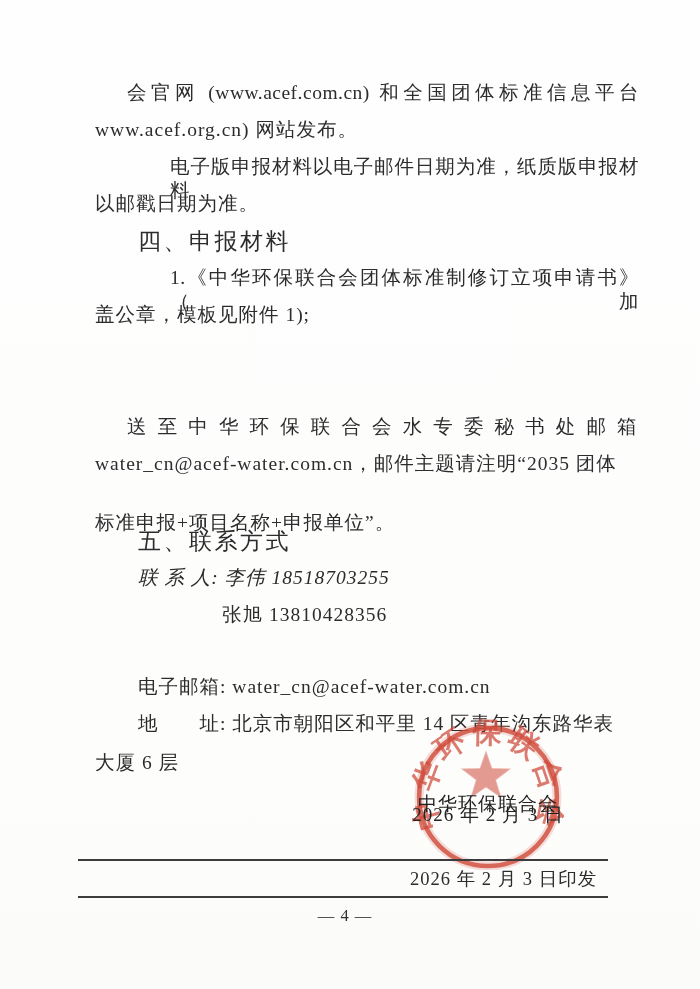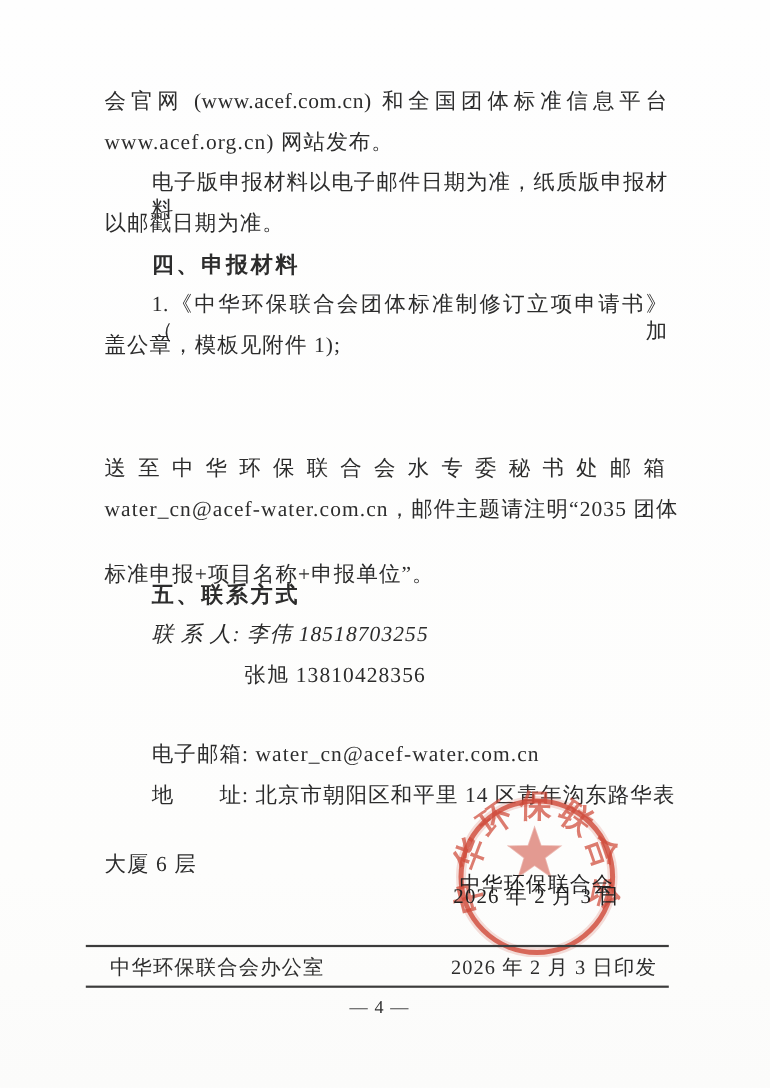--- a/index.html
+++ b/index.html
@@ -17,25 +17,26 @@
     line-height:24px;
     letter-spacing:1px;
     white-space:pre;
     color:#2c2c2c;
   }
   .j{
     white-space:normal;
     text-align:justify;
     text-align-last:justify;
     letter-spacing:0.5px;
+    margin-left:32px;
   }
   .hd{
     font-family:"Liberation Sans","DejaVu Sans",sans-serif;
-    font-weight:700;
-    font-size:20px;
+    font-weight:400;
+    font-size:23px;
     letter-spacing:2.5px;
   }
   .sig{
     position:absolute;
     left:404px;width:168px;
     text-align:center;
     font-size:19px;
     letter-spacing:1px;
     white-space:pre;
     color:#222;
@@ -83,34 +84,33 @@
   <div class="ln j" style="top:415px;left:95px;width:510px;">送至中华环保联合会水专委秘书处邮箱</div>
   <div class="ln" style="top:452px;left:95px;">water_cn@acef-water.com.cn，邮件主题请注明“2035 团体</div>
   <div class="ln" style="top:487px;left:95px;margin-top:24px;">标准申报+项目名称+申报单位”。</div>
 
   <div class="ln hd" style="top:529px;left:138px;">五、联系方式</div>
 
   <div class="ln" style="top:566px;left:138px;font-style:italic;">联 系 人: 李伟 18518703255</div>
   <div class="ln" style="top:603px;left:222px;">张旭 13810428356</div>
   <div class="ln" style="top:675px;left:138px;">电子邮箱: water_cn@acef-water.com.cn</div>
   <div class="ln" style="top:712px;left:138px;">地　　址: 北京市朝阳区和平里 14 区青年沟东路华表</div>
-  <div class="ln" style="top:751px;left:95px;margin-top:24px;">大厦 6 层</div>
+  <div class="ln" style="top:751px;left:95px;">大厦 6 层</div>
 
   <svg class="seal" viewBox="0 0 150 150" aria-hidden="true">
     <circle cx="75" cy="78" r="68" fill="none" stroke="#cf4a3a" stroke-width="9" opacity="0.18"></circle>
     <circle cx="75" cy="78" r="68" fill="none" stroke="#cf4a3a" stroke-width="4.5" opacity="0.8"></circle>
     <path id="sealArc" d="M 29.2 106.6 A 54 54 0 1 1 119.2 109" fill="none"></path>
     <text font-size="29" font-weight="bold" fill="#cf4a3a" opacity="0.72" letter-spacing="4" font-family="Liberation Serif, DejaVu Serif, serif">
       <textPath href="#sealArc">中华环保联合会</textPath>
     </text>
     <polygon points="73,34 78.6,50.2 95.8,50.6 82.1,61.0 87.1,77.4 73,67.6 58.9,77.4 63.9,61.0 50.2,50.6 67.4,50.2" fill="#cf4a3a" opacity="0.55" stroke="#cf4a3a" stroke-width="1.5" stroke-opacity="0.7"></polygon>
   </svg>
 
   <div class="sig" style="top:791px;">中华环保联合会</div>
   <div class="sig" style="top:802px;">2026 年 2 月 3 日</div>
 
   <div class="rule" style="top:859px;"></div>
-  <div class="footer-text" style="top:866px;left:100px;">中华环保联合会办公室</div>
   <div class="footer-text" style="top:866px;left:410px;">2026 年 2 月 3 日印发</div>
   <div class="rule" style="top:896px;"></div>
   <div class="pageno">— 4 —</div>
 
 </div>
 
 </body></html>

